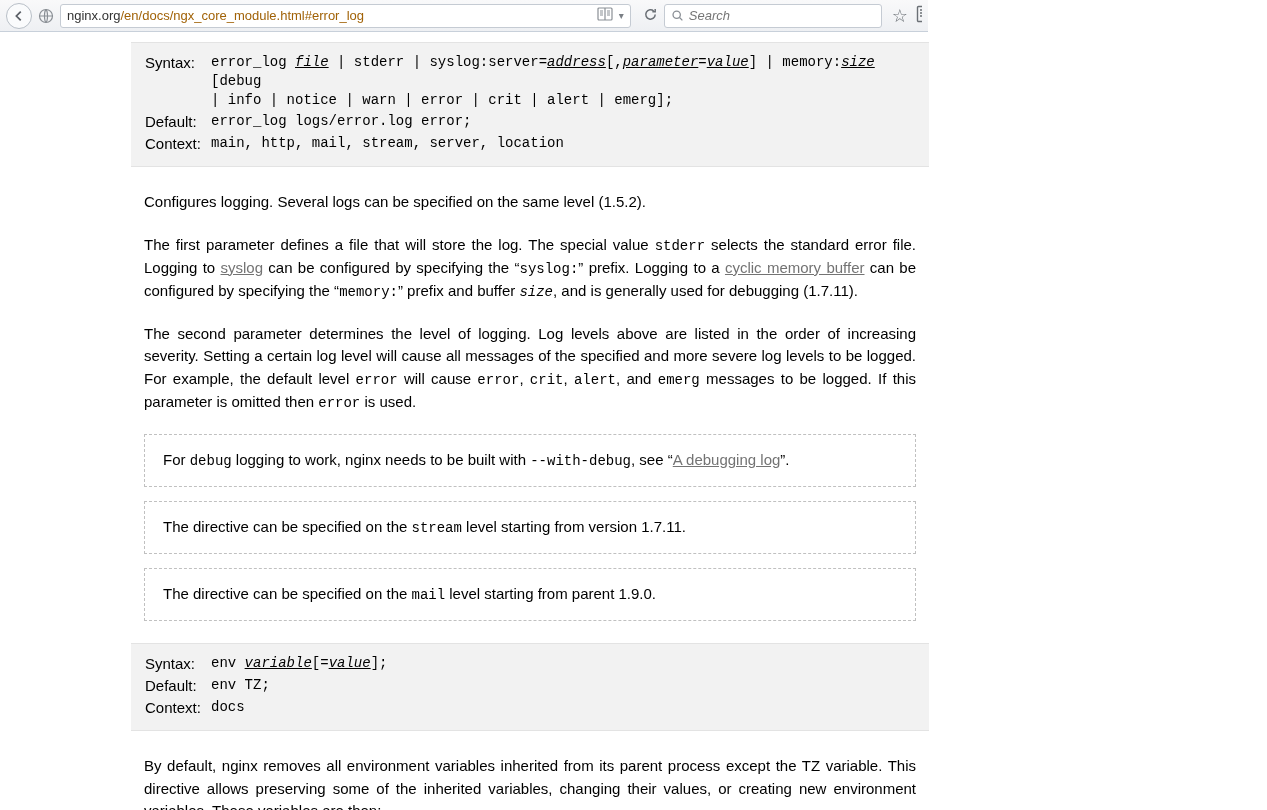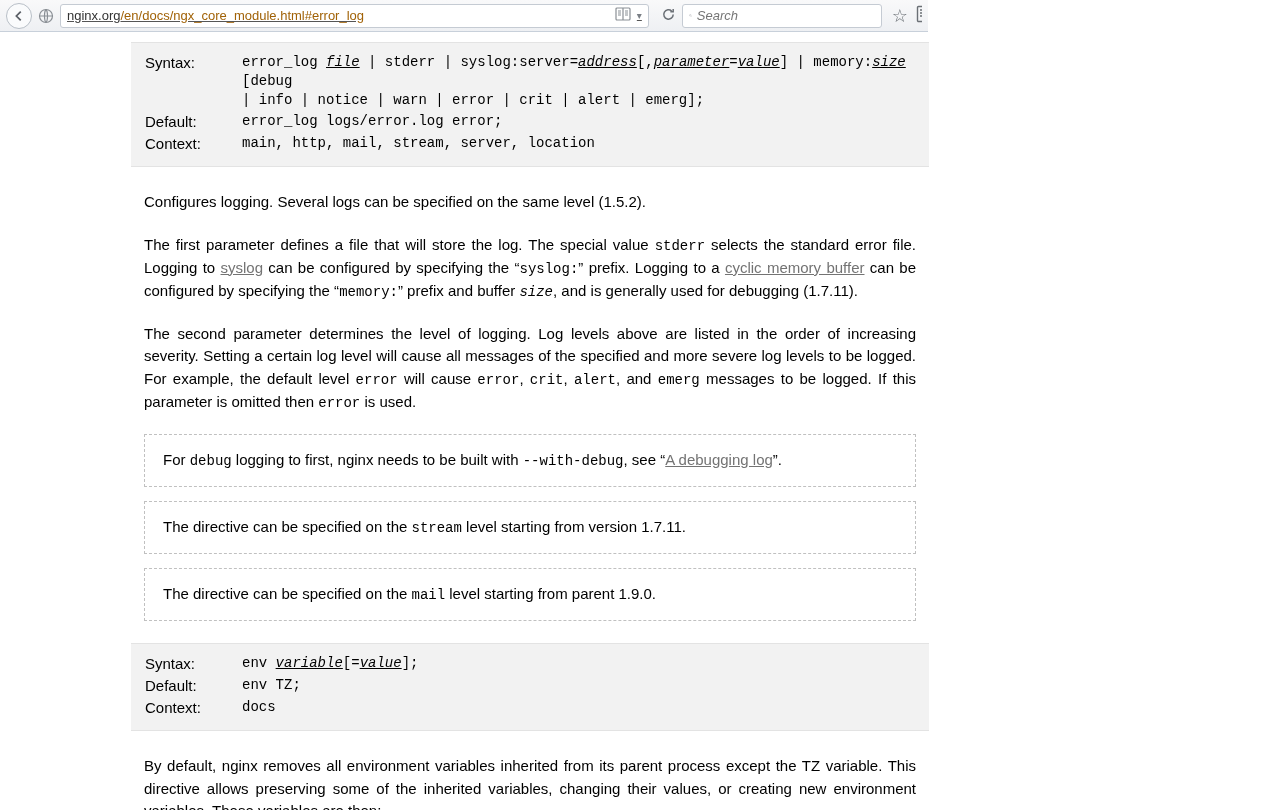--- a/index.html
+++ b/index.html
@@ -40,28 +40,27 @@
     height: 24px;
     border: 1px solid #c5cbd3;
     border-radius: 3px;
     background: #fff;
     display: flex;
     align-items: center;
     padding: 0 6px;
     font-size: 13px;
     color: #555;
     margin-right: 6px;
-    text-decoration: underline;
   }
   .url-domain { color: #333; }
   .url-path { color: #a16207; }
   .url-right-icons { margin-left: auto; display: flex; align-items: center; gap: 6px; color: #7a7f85; cursor: pointer; }
   .reload-btn { color: #6b7076; padding: 0 6px; cursor: pointer; }
   .search-bar {
-    width: 200px; height: 24px;
+    width: 218px; height: 24px;
     border: 1px solid #c5cbd3;
     border-radius: 3px;
     background: #fff;
     display: flex; align-items: center;
     padding: 0 6px;
     margin-right: 6px;
   }
   .search-bar svg { width: 13px; height: 13px; margin-right: 5px; color: #8a8f95; }
   .search-bar input {
     border: none; outline: none;
@@ -87,21 +86,20 @@
     border-bottom: 1px solid #e3e3e3;
     padding: 10px 14px 10px 14px;
     margin-bottom: 24px;
     margin-left: -1px;
     margin-right: -1px;
   }
   .directive-row {
     display: flex;
     margin-bottom: 2px;
     line-height: 1.35;
-    gap: 31px;
   }
   .directive-label {
     width: 66px;
     flex-shrink: 0;
     font-size: 15px;
     color: #000;
   }
   .directive-value {
     font-family: "Courier New", monospace;
     font-size: 14px;
@@ -202,21 +200,21 @@
 
   <p>
     <span>The first parameter defines a file that will store the log. The special value </span><code>stderr</code><span> selects the standard error file. Logging to </span><a>syslog</a><span> can be configured by specifying the “</span><code>syslog:</code><span>” prefix. Logging to a </span><a>cyclic memory buffer</a><span> can be configured by specifying the “</span><code>memory:</code><span>” prefix and buffer </span><code class="italic" style="font-style:italic">size</code><span>, and is generally used for debugging (1.7.11).</span>
   </p>
 
   <p>
     <span>The second parameter determines the level of logging. Log levels above are listed in the order of increasing severity. Setting a certain log level will cause all messages of the specified and more severe log levels to be logged. For example, the default level </span><code>error</code><span> will cause </span><code>error</code>, <code>crit</code>, <code>alert</code><span>, and </span><code>emerg</code><span> messages to be logged. If this parameter is omitted then </span><code>error</code><span> is used.</span>
   </p>
 
   <div class="note-box">
-    <span>For </span><code>debug</code><span> logging to first, nginx needs to be built with </span><code>--with-debug</code><span>, see “</span><a>A debugging log</a><span>”.</span>
+    <span>For </span><code>debug</code><span> logging to work, nginx needs to be built with </span><code>--with-debug</code><span>, see “</span><a>A debugging log</a><span>”.</span>
   </div>
 
   <div class="note-box">
     <span>The directive can be specified on the </span><code>stream</code><span> level starting from version 1.7.11.</span>
   </div>
 
   <div class="note-box" style="margin-bottom:22px;">
     <span>The directive can be specified on the </span><code>mail</code><span> level starting from parent 1.9.0.</span>
   </div>
 

